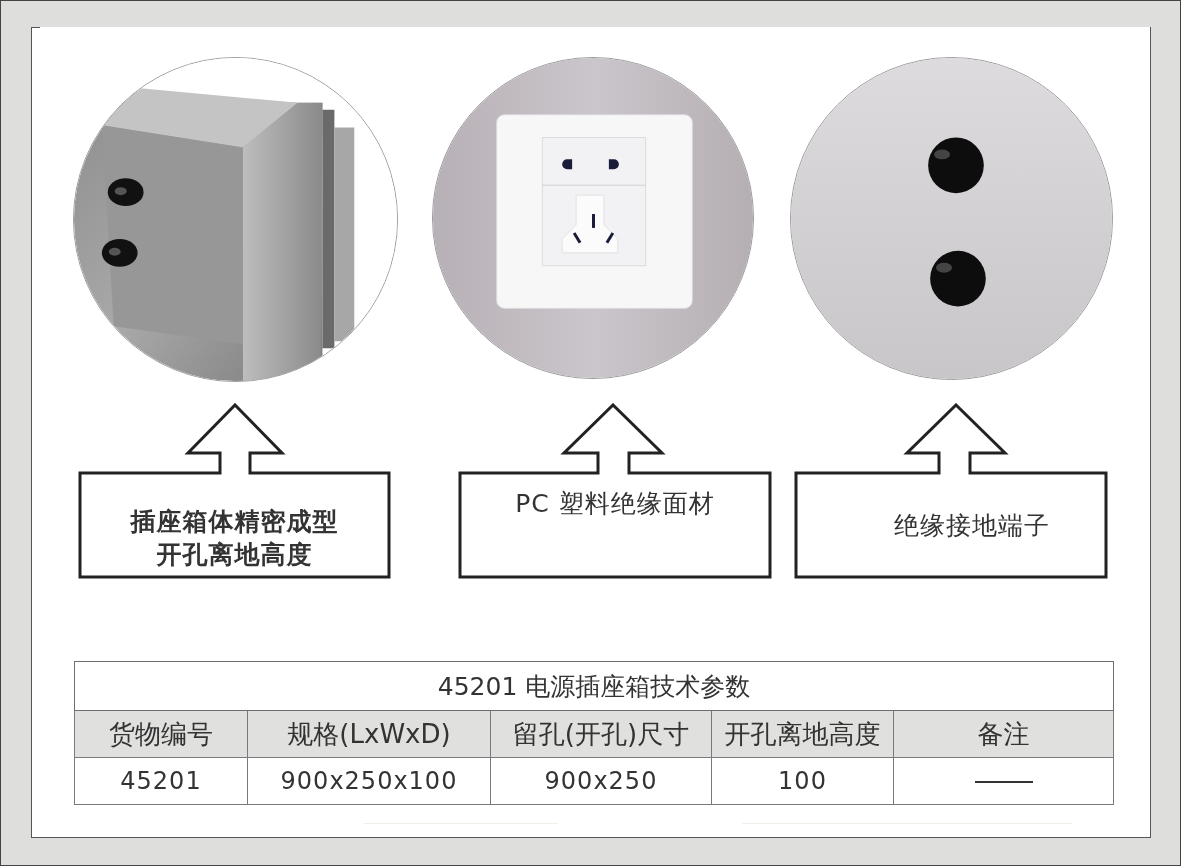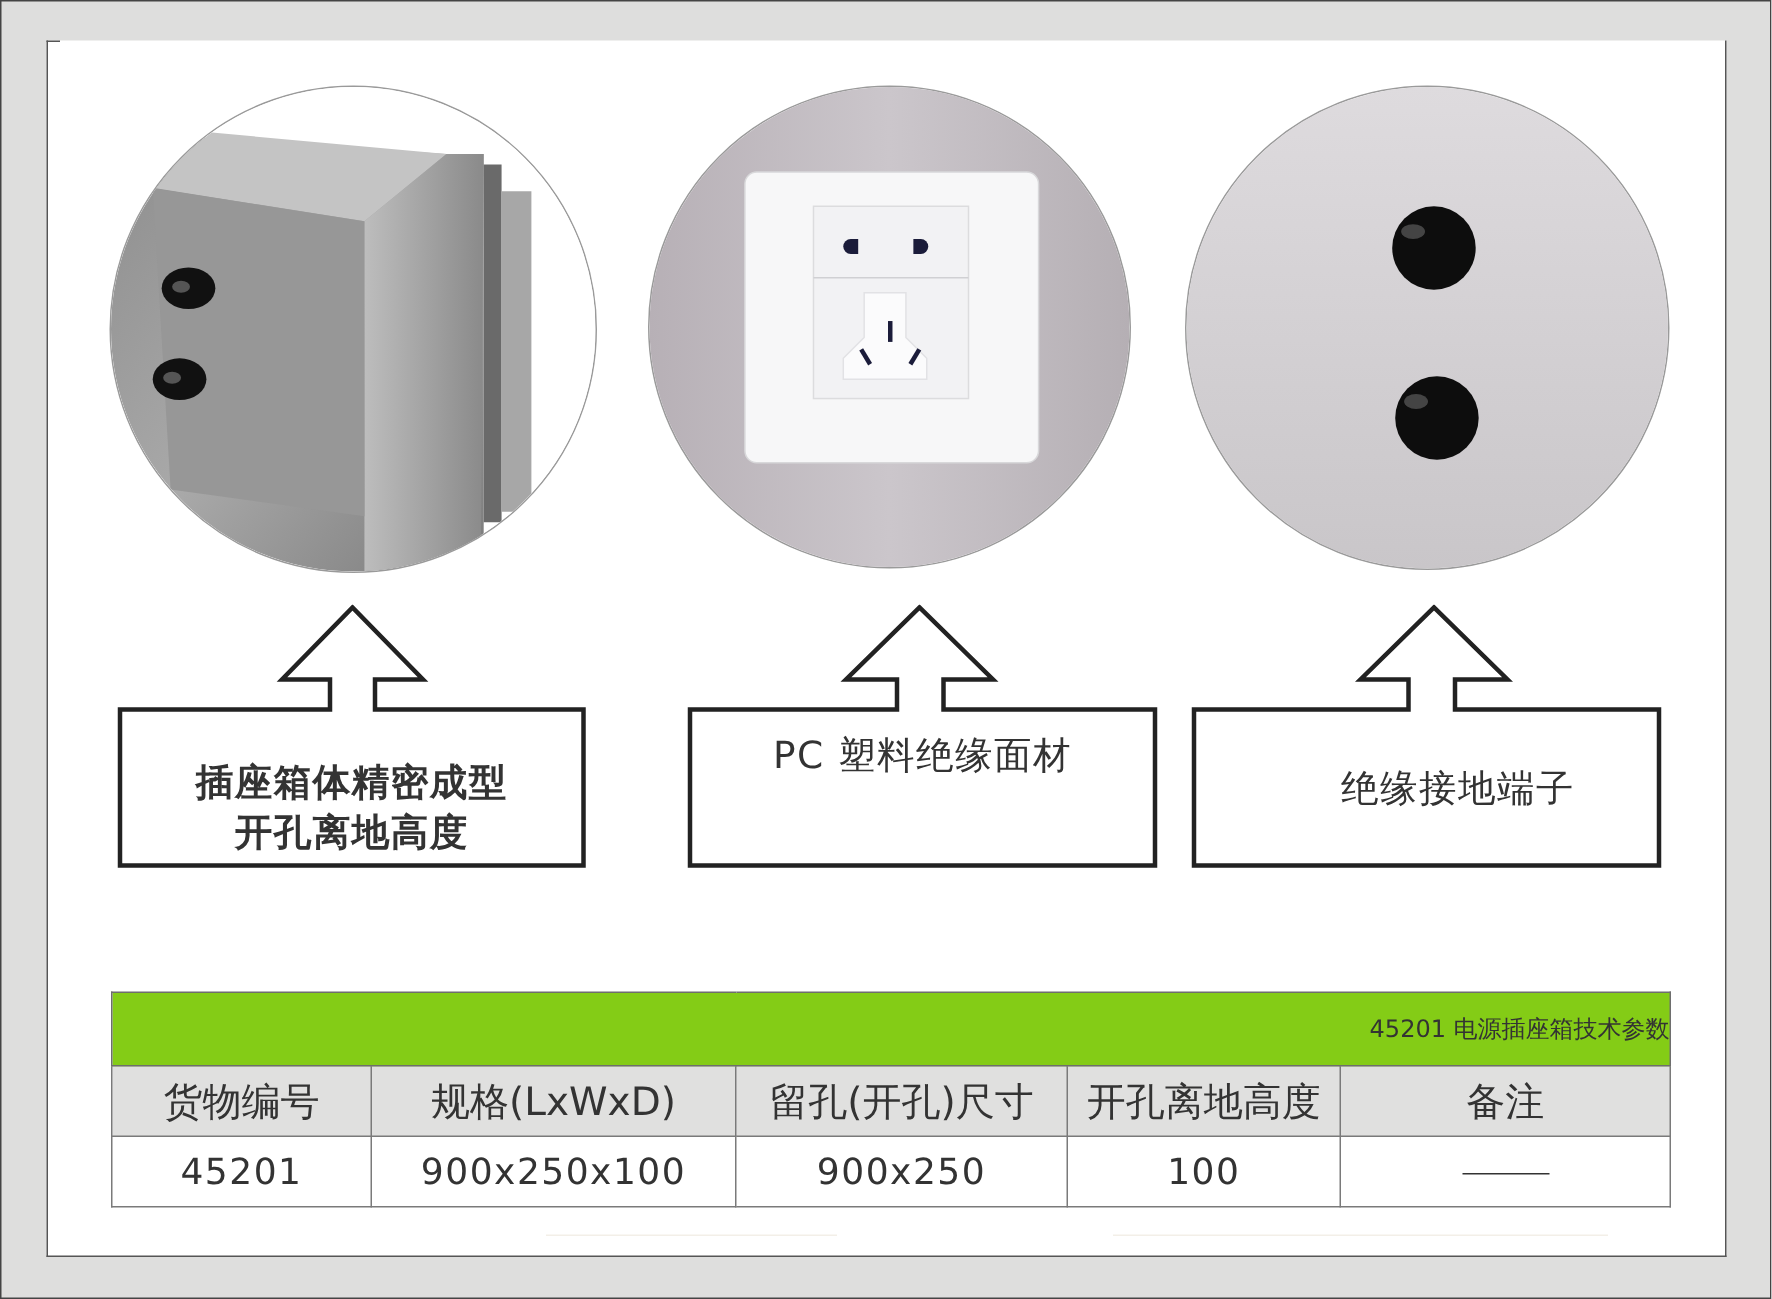--- a/index.html
+++ b/index.html
@@ -7,21 +7,21 @@
   .outer-frame{position:absolute;left:0;top:0;width:1179px;height:864px;border:1px solid #444;border-top-width:1px;}
   .card{position:absolute;left:31px;top:27px;width:1118px;height:810px;background:#fff;border-left:1px solid #555;border-bottom:1px solid #555;border-right:1px solid #555;}
   .card .corner-tl{position:absolute;left:-1px;top:0;width:9px;height:1px;background:#555;}
   .photo{position:absolute;border-radius:50%;overflow:hidden;border:1.5px solid #9a9a9a;box-sizing:border-box;}
   .photo svg{display:block;width:100%;height:100%;}
   .callout{position:absolute;}
   .callout svg{position:absolute;left:0;top:0;}
   .callout-text{position:absolute;left:0;right:0;text-align:center;color:#333;font-size:25px;line-height:33px;letter-spacing:1px;}
   table.spec{position:absolute;left:74px;top:661px;width:1039px;border-collapse:collapse;table-layout:fixed;}
   table.spec td,table.spec th{border:1.5px solid #7a7a7a;text-align:center;color:#333;font-weight:normal;padding:0;}
-  .spec .title-row th{background:#84cc16;height:48px;font-size:16px;border-color:#6e6e6e;text-align:right;}
+  .spec .title-row th{background:#ffffff;height:48px;font-size:25px;border-color:#6e6e6e;}
   .spec .head-row td{background:#e0e0df;height:46px;font-size:26px;margin-top:45px;}
   .spec .data-row td{background:#fff;height:46px;font-size:24px;letter-spacing:1px;margin-top:19px;}
   .dash{display:inline-block;width:58px;height:1.5px;background:#333;vertical-align:middle;}
   .faint-line{position:absolute;height:1px;background:#f3efe8;}
 </style>
 </head>
 <body>
 
 <div class="outer-frame"></div>
 

